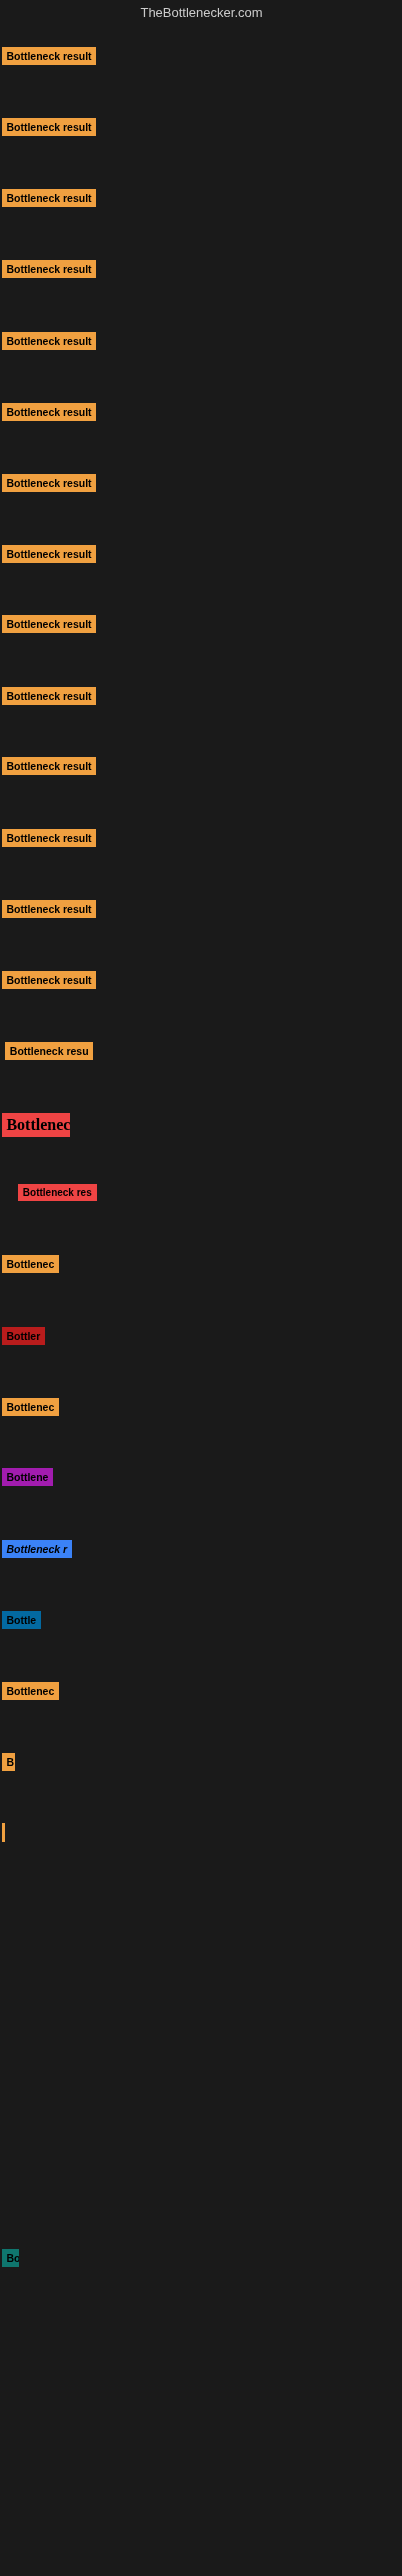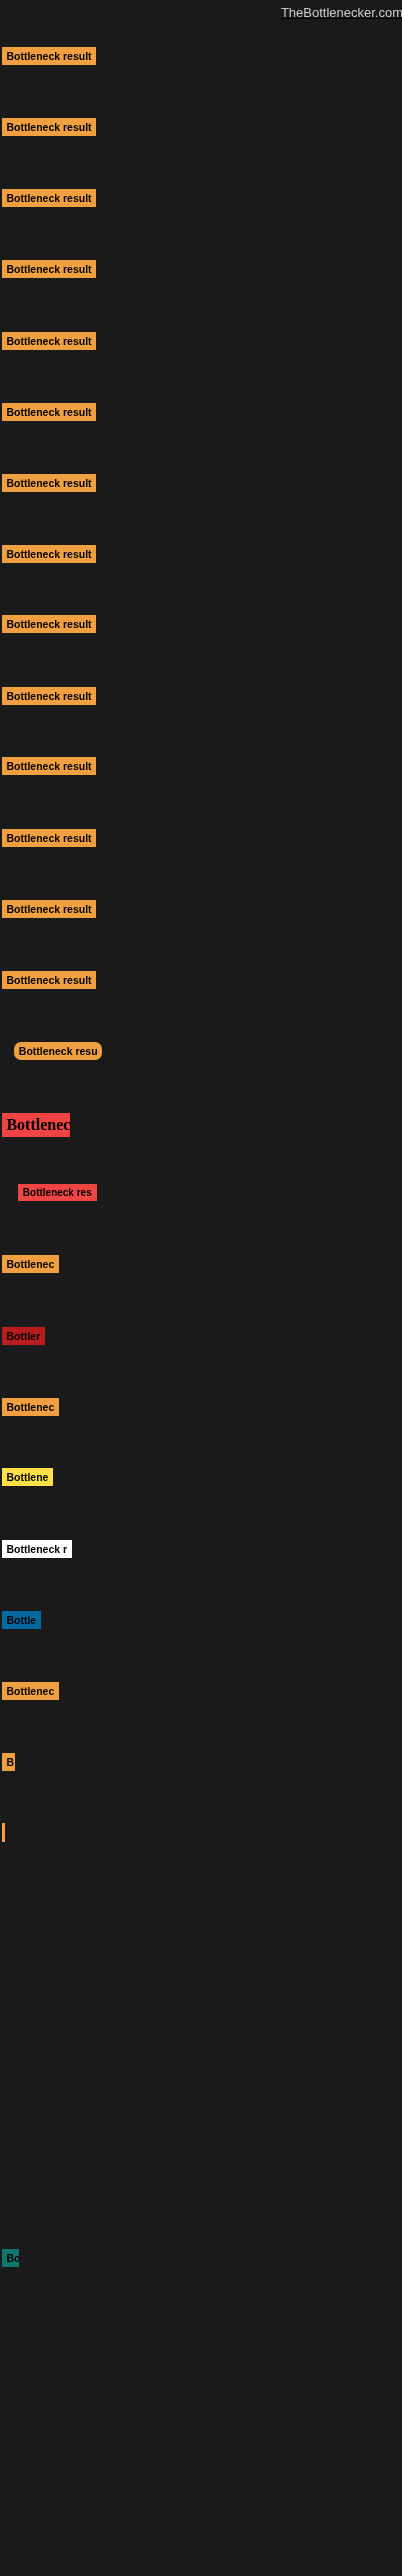--- a/index.html
+++ b/index.html
@@ -12,46 +12,46 @@
       width: 403px;
       min-height: 2576px;
       background-color: #1a1a1a;
       font-family: Arial, sans-serif;
       position: relative;
     }
   </style>
 </head>
 <body>
 
-<div style="text-align:right; padding: 4.8px 0; text-decoration: underline;">
+<div style="text-align:center; padding: 4.8px 0;">
   <span style="color:#cccccc; font-size:13px; font-family: Arial, sans-serif;">TheBottlenecker.com</span>
 </div>
 
 <div id="bars-container" style="position: relative; width:403px; height: 2560px;">
 <div style="position: absolute; top: 22px; left: 1.6px; background-color: rgb(240, 160, 64); color: rgb(0, 0, 0); font-size: 10.5px; font-weight: bold; font-family: Arial, sans-serif; padding: 3.2px 4.8px; white-space: nowrap; overflow: hidden; max-width: 105px;">Bottleneck result</div>
     <div style="position: absolute; top: 93px; left: 1.6px; background-color: rgb(240, 160, 64); color: rgb(0, 0, 0); font-size: 10.5px; font-weight: bold; font-family: Arial, sans-serif; padding: 3.2px 4.8px; white-space: nowrap; overflow: hidden; max-width: 105px;">Bottleneck result</div>
     <div style="position: absolute; top: 164px; left: 1.6px; background-color: rgb(240, 160, 64); color: rgb(0, 0, 0); font-size: 10.5px; font-weight: bold; font-family: Arial, sans-serif; padding: 3.2px 4.8px; white-space: nowrap; overflow: hidden; max-width: 105px;">Bottleneck result</div>
     <div style="position: absolute; top: 235px; left: 1.6px; background-color: rgb(240, 160, 64); color: rgb(0, 0, 0); font-size: 10.5px; font-weight: bold; font-family: Arial, sans-serif; padding: 3.2px 4.8px; white-space: nowrap; overflow: hidden; max-width: 105px;">Bottleneck result</div>
     <div style="position: absolute; top: 307px; left: 1.6px; background-color: rgb(240, 160, 64); color: rgb(0, 0, 0); font-size: 10.5px; font-weight: bold; font-family: Arial, sans-serif; padding: 3.2px 4.8px; white-space: nowrap; overflow: hidden; max-width: 105px;">Bottleneck result</div>
     <div style="position: absolute; top: 378px; left: 1.6px; background-color: rgb(240, 160, 64); color: rgb(0, 0, 0); font-size: 10.5px; font-weight: bold; font-family: Arial, sans-serif; padding: 3.2px 4.8px; white-space: nowrap; overflow: hidden; max-width: 105px;">Bottleneck result</div>
     <div style="position: absolute; top: 449px; left: 1.6px; background-color: rgb(240, 160, 64); color: rgb(0, 0, 0); font-size: 10.5px; font-weight: bold; font-family: Arial, sans-serif; padding: 3.2px 4.8px; white-space: nowrap; overflow: hidden; max-width: 105px;">Bottleneck result</div>
     <div style="position: absolute; top: 520px; left: 1.6px; background-color: rgb(240, 160, 64); color: rgb(0, 0, 0); font-size: 10.5px; font-weight: bold; font-family: Arial, sans-serif; padding: 3.2px 4.8px; white-space: nowrap; overflow: hidden; max-width: 105px;">Bottleneck result</div>
     <div style="position: absolute; top: 590px; left: 1.6px; background-color: rgb(240, 160, 64); color: rgb(0, 0, 0); font-size: 10.5px; font-weight: bold; font-family: Arial, sans-serif; padding: 3.2px 4.8px; white-space: nowrap; overflow: hidden; max-width: 105px;">Bottleneck result</div>
     <div style="position: absolute; top: 662px; left: 1.6px; background-color: rgb(240, 160, 64); color: rgb(0, 0, 0); font-size: 10.5px; font-weight: bold; font-family: Arial, sans-serif; padding: 3.2px 4.8px; white-space: nowrap; overflow: hidden; max-width: 105px;">Bottleneck result</div>
     <div style="position: absolute; top: 732px; left: 1.6px; background-color: rgb(240, 160, 64); color: rgb(0, 0, 0); font-size: 10.5px; font-weight: bold; font-family: Arial, sans-serif; padding: 3.2px 4.8px; white-space: nowrap; overflow: hidden; max-width: 105px;">Bottleneck result</div>
     <div style="position: absolute; top: 804px; left: 1.6px; background-color: rgb(240, 160, 64); color: rgb(0, 0, 0); font-size: 10.5px; font-weight: bold; font-family: Arial, sans-serif; padding: 3.2px 4.8px; white-space: nowrap; overflow: hidden; max-width: 105px;">Bottleneck result</div>
     <div style="position: absolute; top: 875px; left: 1.6px; background-color: rgb(240, 160, 64); color: rgb(0, 0, 0); font-size: 10.5px; font-weight: bold; font-family: Arial, sans-serif; padding: 3.2px 4.8px; white-space: nowrap; overflow: hidden; max-width: 105px;">Bottleneck result</div>
     <div style="position: absolute; top: 946px; left: 1.6px; background-color: rgb(240, 160, 64); color: rgb(0, 0, 0); font-size: 10.5px; font-weight: bold; font-family: Arial, sans-serif; padding: 3.2px 4.8px; white-space: nowrap; overflow: hidden; max-width: 105px;">Bottleneck result</div>
-    <div style="position: absolute; top: 1017px; left: 14px; background-color: rgb(240, 160, 64); color: rgb(0, 0, 0); font-size: 10.5px; font-weight: bold; font-family: Arial, sans-serif; padding: 3.2px 4.8px; white-space: nowrap; overflow: hidden; max-width: 89px; border-radius: 7px;">Bottleneck resu</div>
+    <div style="position: absolute; top: 1017px; left: 5px; background-color: rgb(240, 160, 64); color: rgb(0, 0, 0); font-size: 10.5px; font-weight: bold; font-family: Arial, sans-serif; padding: 3.2px 4.8px; white-space: nowrap; overflow: hidden; max-width: 89px;">Bottleneck resu</div>
     <div style="position: absolute; top: 1088px; left: 1.6px; background-color: #ef4444; color: rgb(0, 0, 0); font-size: 16px; font-weight: bold; font-family: Liberation Serif, serif; padding: 3.2px 4.8px; white-space: nowrap; overflow: hidden; max-width: 68px;">Bottleneck</div>
     <div style="position: absolute; top: 1159px; left: 18px; background-color: #ef4444; color: rgb(0, 0, 0); font-size: 10px; font-weight: bold; font-family: Arial, sans-serif; padding: 3.2px 4.8px; white-space: nowrap; overflow: hidden; max-width: 81px;">Bottleneck res</div>
     <div style="position: absolute; top: 1230px; left: 1.6px; background-color: rgb(240, 160, 64); color: rgb(0, 0, 0); font-size: 10.5px; font-weight: bold; font-family: Arial, sans-serif; padding: 3.2px 4.8px; white-space: nowrap; overflow: hidden; max-width: 63px;">Bottlenec</div>
     <div style="position: absolute; top: 1302px; left: 1.6px; background-color: #b91c1c; color: rgb(0, 0, 0); font-size: 10.5px; font-weight: bold; font-family: Arial, sans-serif; padding: 3.2px 4.8px; white-space: nowrap; overflow: hidden; max-width: 47px;">Bottler</div>
     <div style="position: absolute; top: 1373px; left: 1.6px; background-color: rgb(240, 160, 64); color: rgb(0, 0, 0); font-size: 10.5px; font-weight: bold; font-family: Arial, sans-serif; padding: 3.2px 4.8px; white-space: nowrap; overflow: hidden; max-width: 63px;">Bottlenec</div>
-    <div style="position: absolute; top: 1443px; left: 1.6px; background-color: #fde047; color: rgb(0, 0, 0); font-size: 10.5px; font-weight: bold; font-family: Arial, sans-serif; padding: 3.2px 4.8px; white-space: nowrap; overflow: hidden; max-width: 55px;">Bottlene</div>
-    <div style="position: absolute; top: 1515px; left: 1.6px; background-color: #ffffff; color: rgb(0, 0, 0); font-size: 10.5px; font-weight: bold; font-family: Arial, sans-serif; padding: 3.2px 4.8px; white-space: nowrap; overflow: hidden; max-width: 72px;">Bottleneck r</div>
+    <div style="position: absolute; top: 1443px; left: 1.6px; background-color: #a21caf; color: rgb(0, 0, 0); font-size: 10.5px; font-weight: bold; font-family: Arial, sans-serif; padding: 3.2px 4.8px; white-space: nowrap; overflow: hidden; max-width: 55px;">Bottlene</div>
+    <div style="position: absolute; top: 1515px; left: 1.6px; background-color: #3b82f6; color: rgb(0, 0, 0); font-size: 10.5px; font-weight: bold; font-family: Arial, sans-serif; padding: 3.2px 4.8px; white-space: nowrap; overflow: hidden; max-width: 72px; font-style: italic;">Bottleneck r</div>
     <div style="position: absolute; top: 1586px; left: 1.6px; background-color: #0369a1; color: rgb(0, 0, 0); font-size: 10.5px; font-weight: bold; font-family: Arial, sans-serif; padding: 3.2px 4.8px; white-space: nowrap; overflow: hidden; max-width: 42px;">Bottle</div>
     <div style="position: absolute; top: 1657px; left: 1.6px; background-color: rgb(240, 160, 64); color: rgb(0, 0, 0); font-size: 10.5px; font-weight: bold; font-family: Arial, sans-serif; padding: 3.2px 4.8px; white-space: nowrap; overflow: hidden; max-width: 63px;">Bottlenec</div>
     <div style="position: absolute; top: 1728px; left: 1.6px; background-color: rgb(240, 160, 64); color: rgb(0, 0, 0); font-size: 10.5px; font-weight: bold; font-family: Arial, sans-serif; padding: 3.2px 4.8px; white-space: nowrap; overflow: hidden; max-width: 13px;">B</div>
     <div style="position: absolute; top: 1798px; left: 1.6px; background-color: rgb(240, 160, 64); width: 3.2px; height: 19.3px;"></div>
     <div style="position: absolute; top: 2224px; left: 1.6px; background-color: #0f766e; color: rgb(0, 0, 0); font-size: 10.5px; font-weight: bold; font-family: Arial, sans-serif; padding: 3.2px 4.8px; white-space: nowrap; overflow: hidden; max-width: 17.7px;">Bo</div>
   </div>
 
 
 </body></html>

